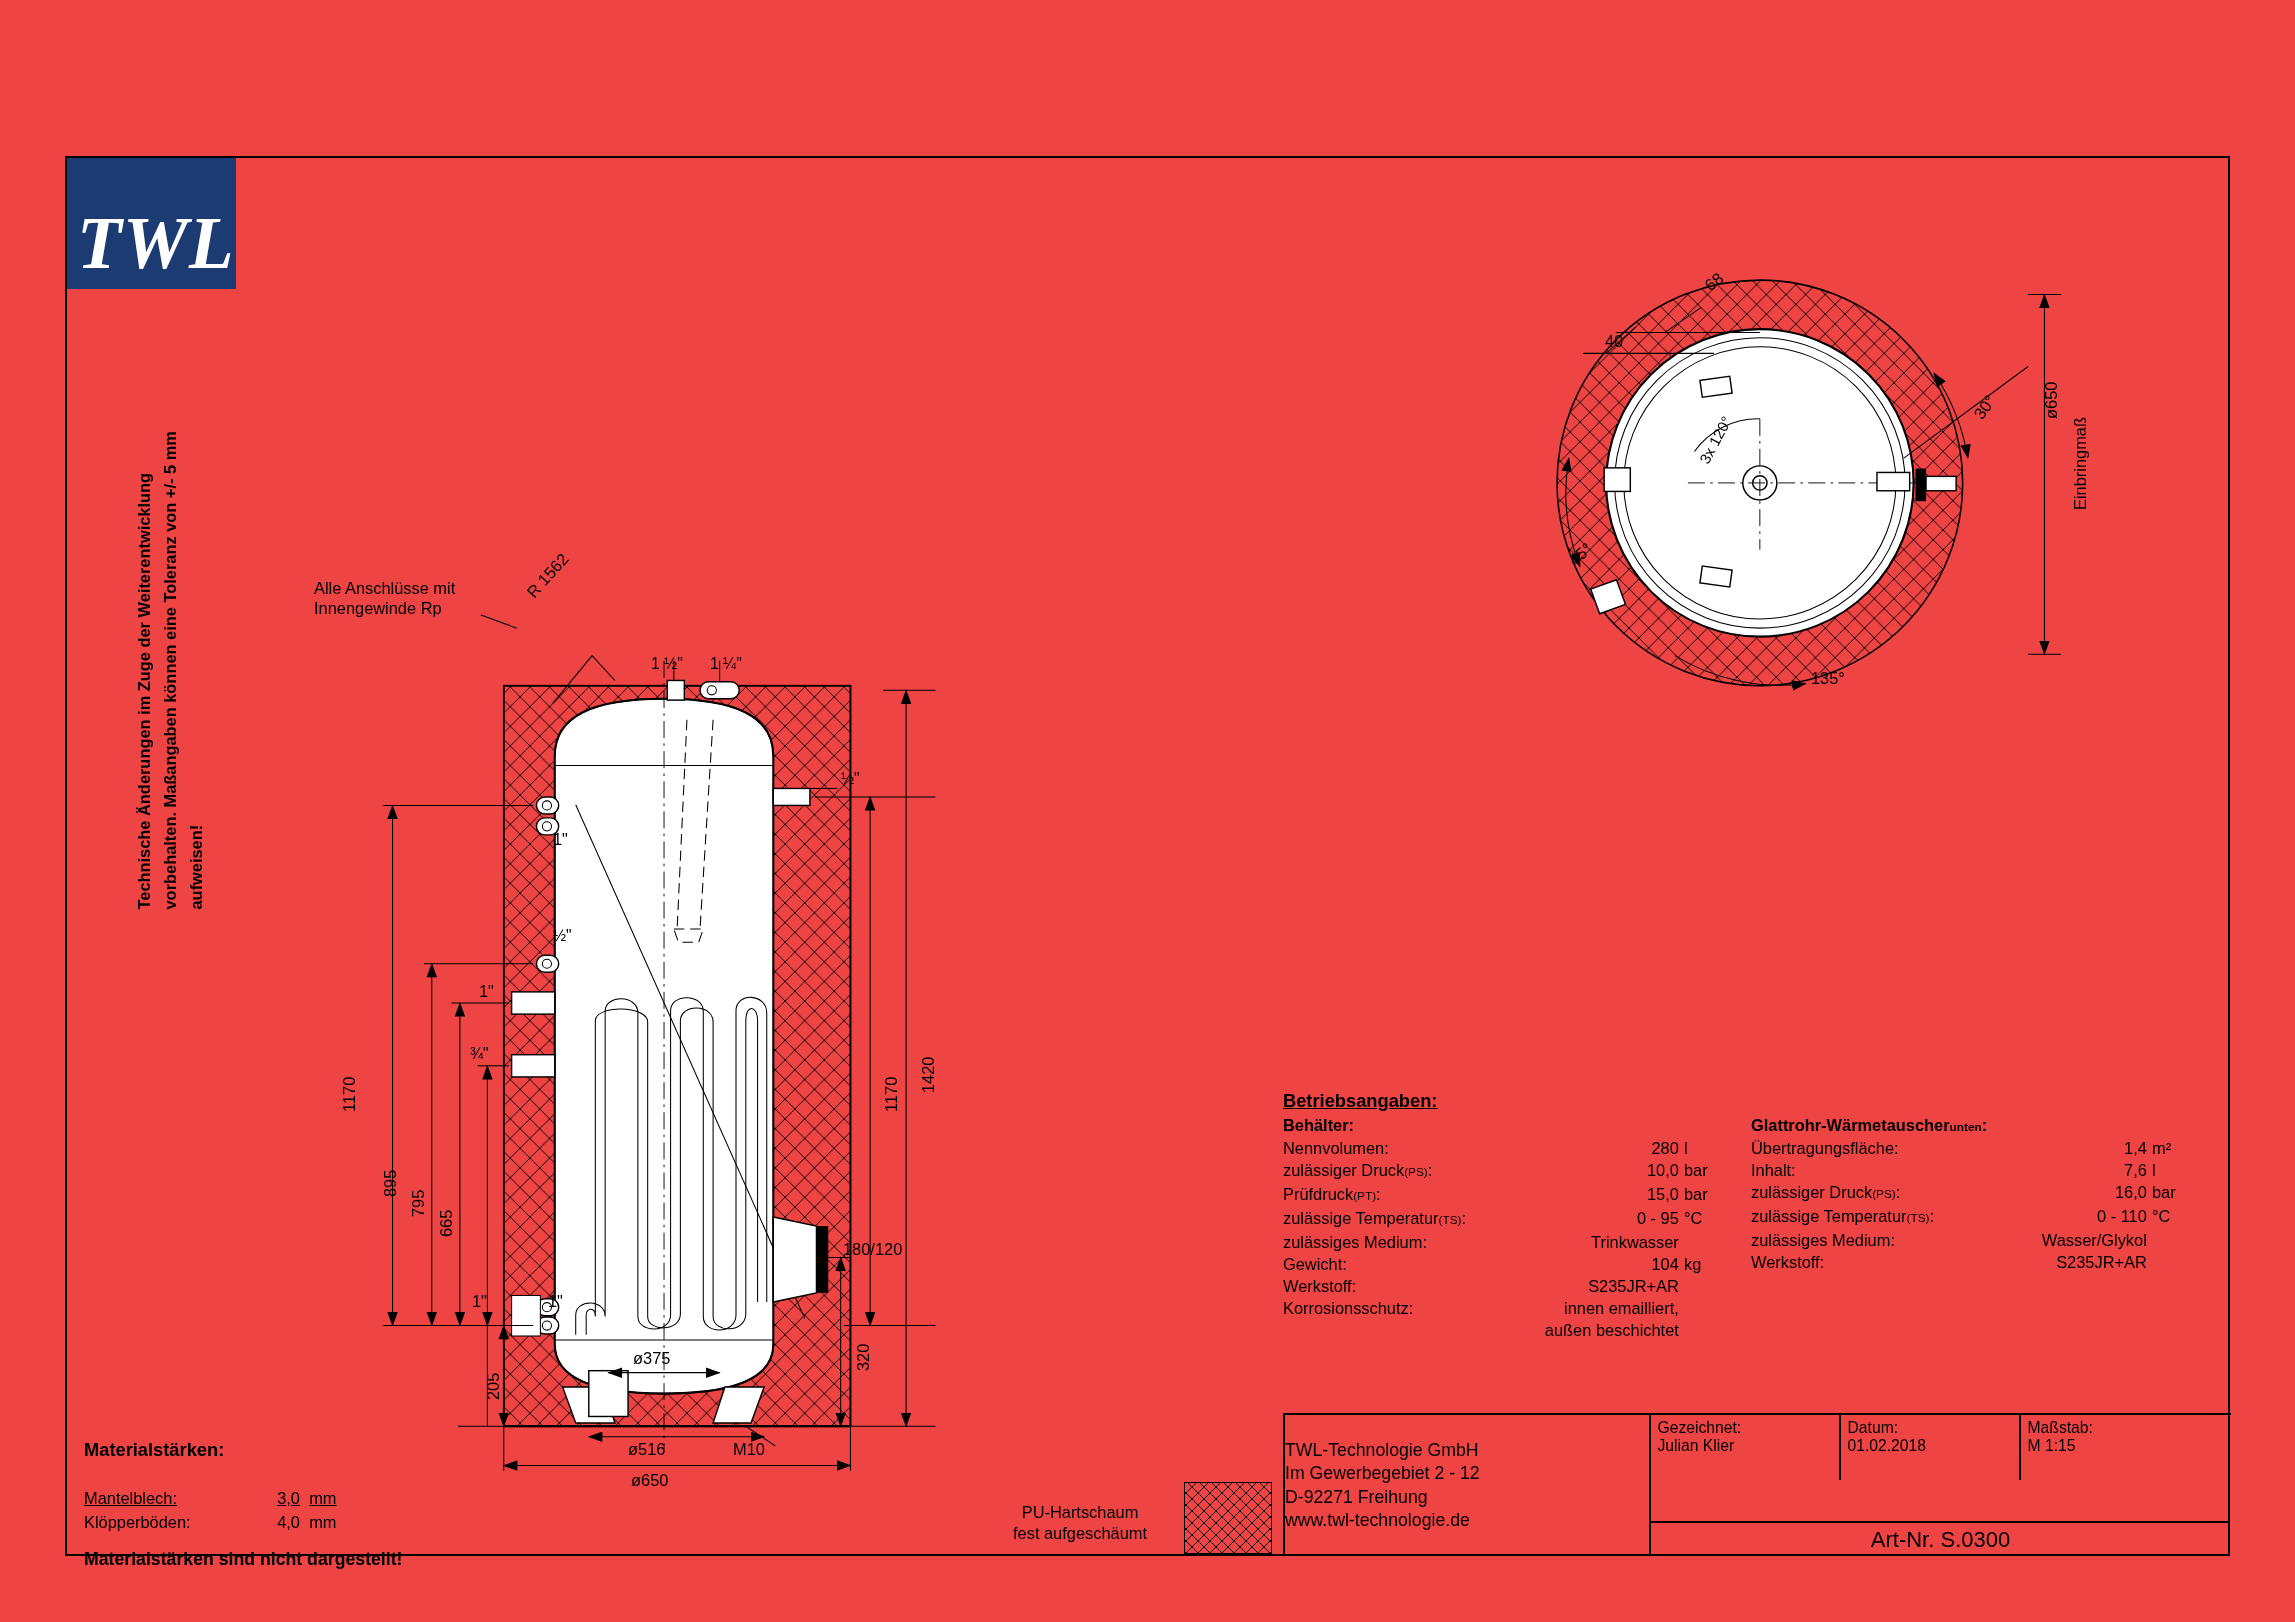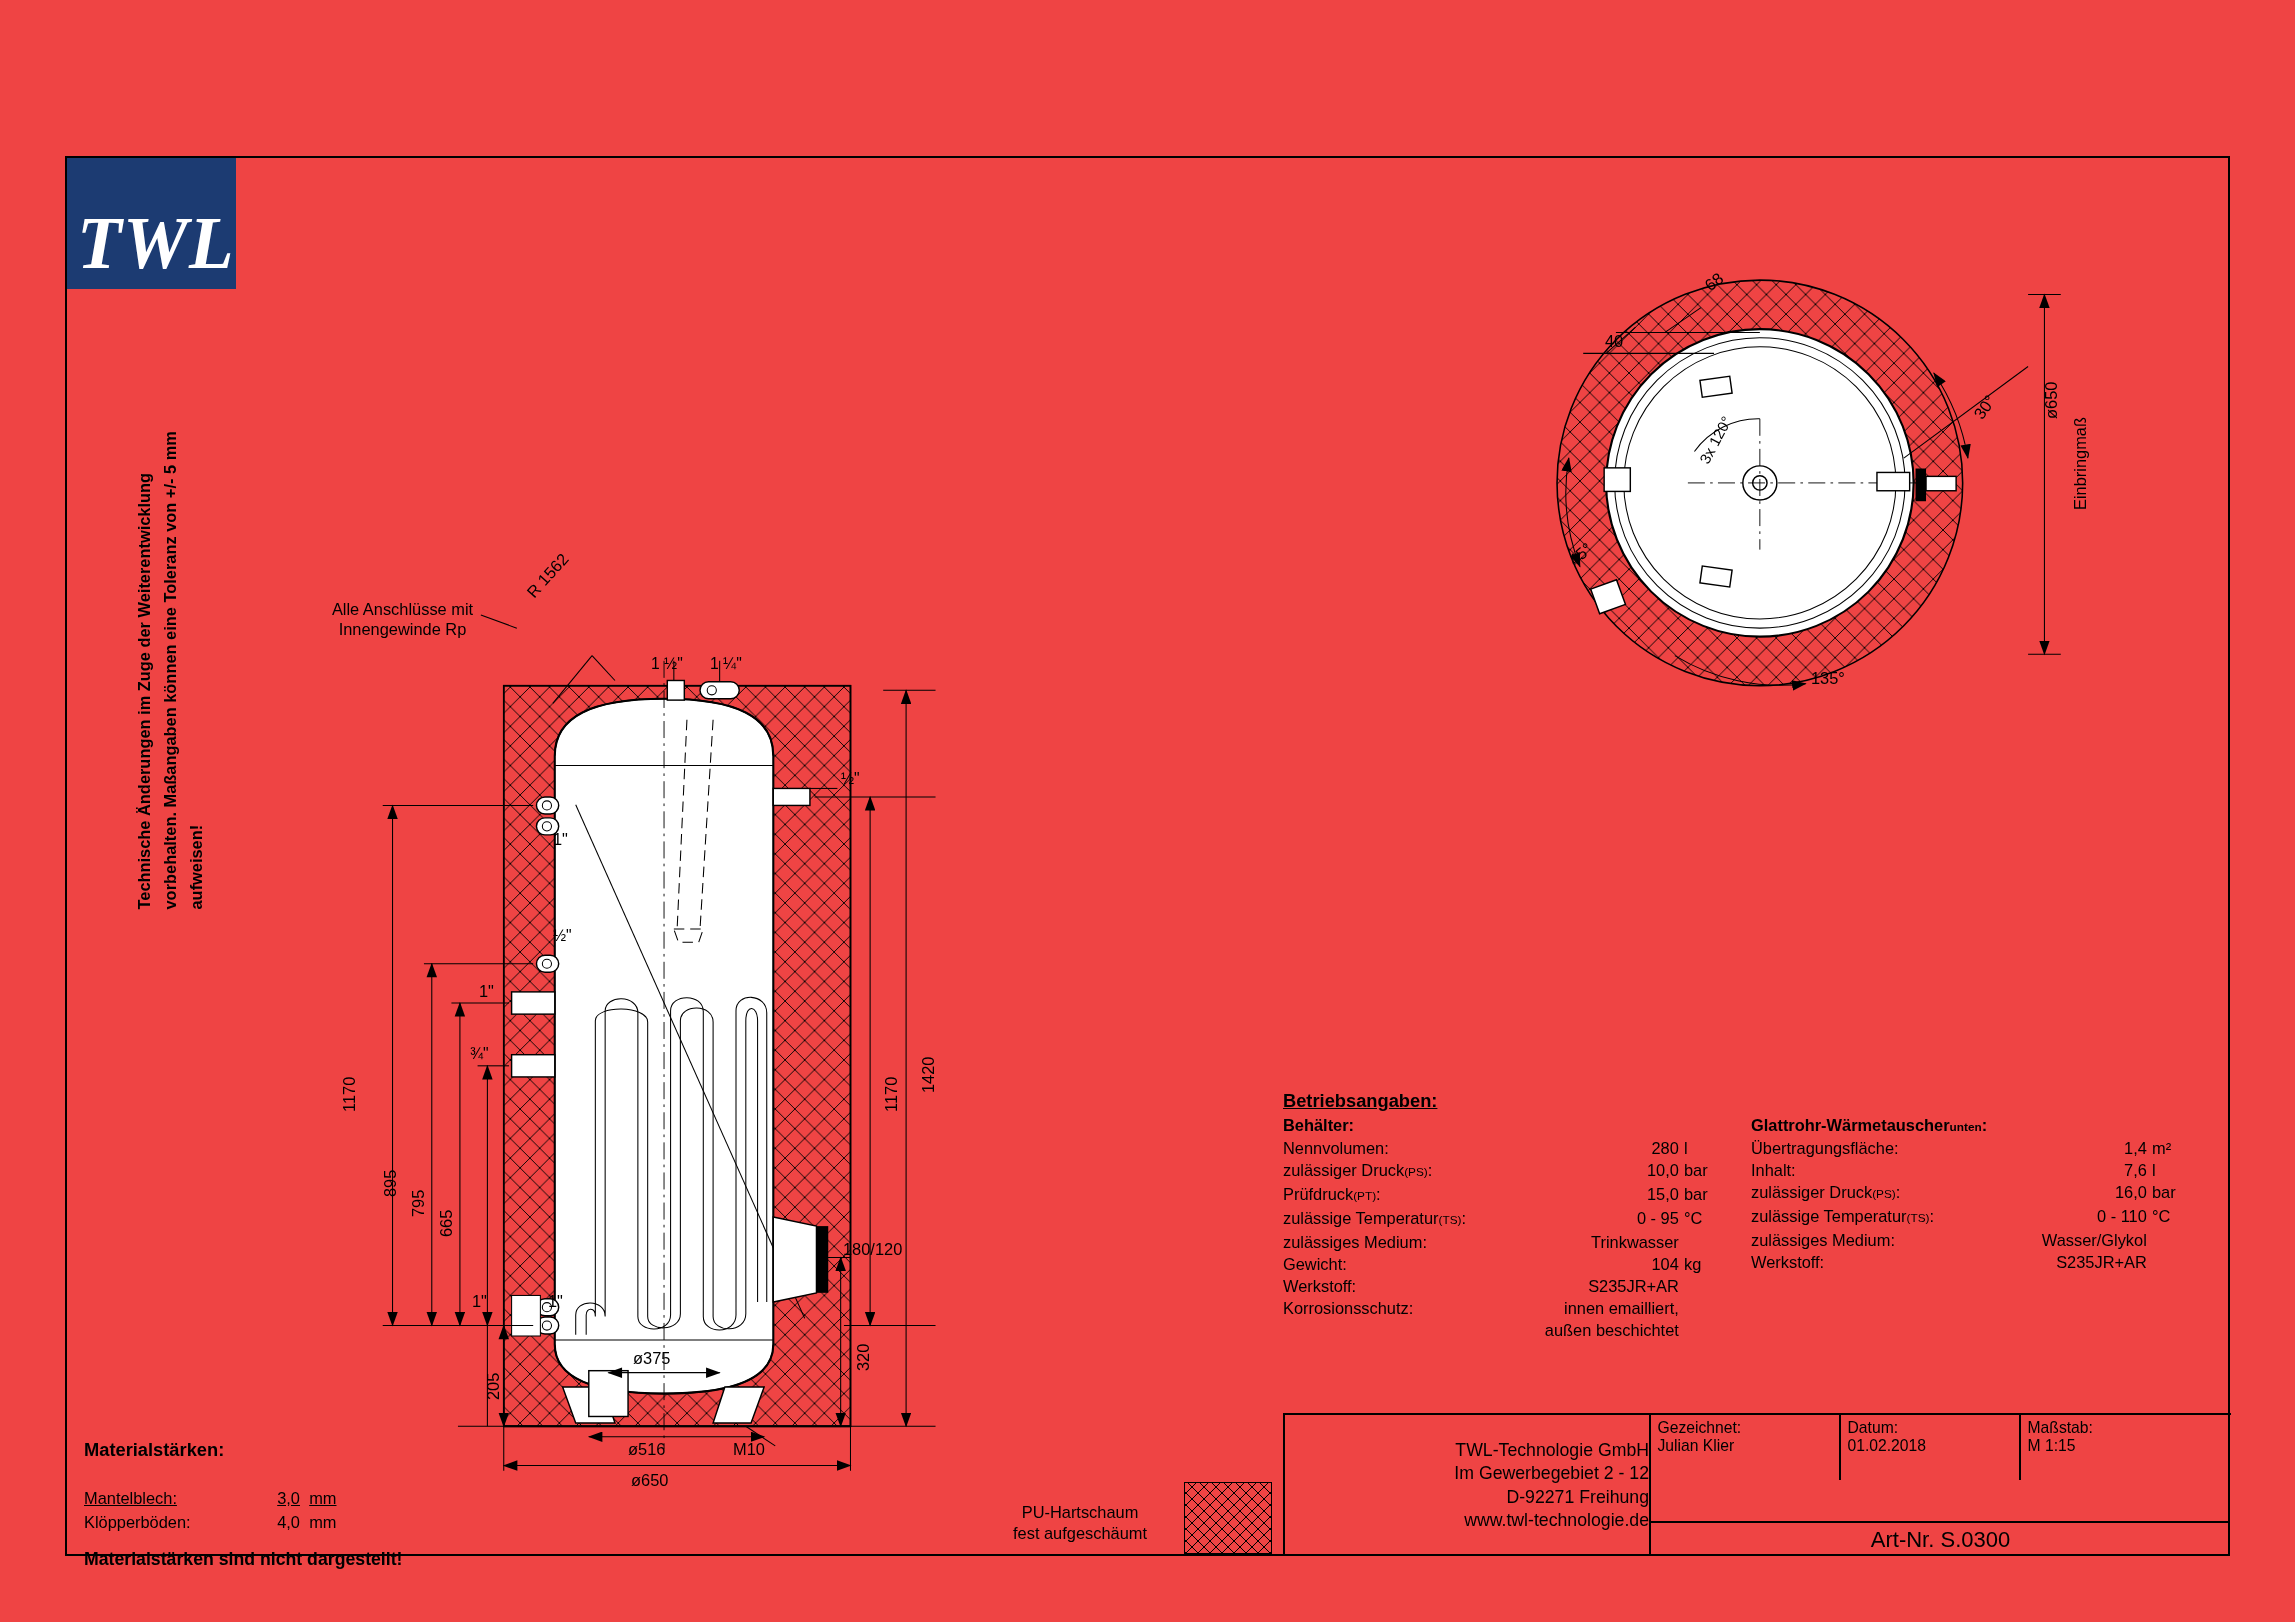--- a/index.html
+++ b/index.html
@@ -29,21 +29,21 @@
   .spec-col h4{margin:0 0 2.6px 0;font-size:16.4px;font-weight:700;}
   .spec-row{display:flex;font-size:16.4px;line-height:22px;}
   .spec-row .lbl{flex:1 1 auto;}
   .spec-row .val{width:108px;text-align:right;padding-right:5.2px;}
   .spec-row .unit{width:41px;text-align:left;}
   .spec-row .val.wide{width:147px;}
   .sub{font-size:11.8px;}
 
   
   .tb{position:absolute;left:1283px;top:1413px;width:948px;height:143px;border-left:2px solid #000;border-top:2px solid #000;box-sizing:border-box;}
-  .tb .addr{position:absolute;left:0;top:0;width:366px;height:141px;border-right:2px solid #000;box-sizing:border-box;display:flex;flex-direction:column;align-items:flex-end;justify-content:center;gap:2.6px;font-size:17.7px;}
+  .tb .addr{position:absolute;left:0;top:0;width:366px;height:141px;border-right:2px solid #000;box-sizing:border-box;display:flex;flex-direction:column;align-items:flex-start;justify-content:center;gap:2.6px;font-size:17.7px;}
   .tb .cell{position:absolute;box-sizing:border-box;font-size:15.7px;padding:3.9px 6.5px;}
   .tb .r1c1{left:366px;top:0;width:190px;height:65px;border-right:2px solid #000;}
   .tb .r1c2{left:556px;top:0;width:180px;height:65px;border-right:2px solid #000;}
   .tb .r1c3{left:736px;top:0;width:209px;height:65px;}
   .tb .r2{left:366px;top:65px;width:579px;height:41px;border-top:2px solid #000;display:flex;align-items:center;justify-content:center;font-size:19.6px;font-weight:700;}
   .tb .r3{left:366px;top:106px;width:579px;height:35px;border-top:2px solid #000;display:flex;align-items:center;justify-content:center;font-size:22px;}
 
   
   .hatch-legend{position:absolute;left:1184px;top:1482px;width:88px;height:72px;border:1.3px solid #000;box-sizing:border-box;
     background-image:repeating-linear-gradient(45deg,#000 0 1px,transparent 1px 8.5px),repeating-linear-gradient(-45deg,#000 0 1px,transparent 1px 8.5px);}
@@ -236,21 +236,21 @@
         <line x1="2545" y1="508" x2="2600" y2="470"></line>
 
         <line x1="3100" y1="450" x2="3150" y2="450"></line>
         <line x1="3100" y1="1000" x2="3150" y2="1000"></line>
         <line x1="3125" y1="450" x2="3125" y2="1000" marker-start="url(#arS)" marker-end="url(#ar)"></line>
         <line x1="2910" y1="700" x2="3100" y2="560"></line>
       </g>
     </g>
   </svg>
 
-  <div class="t" style="left:314px;top:600px;width:177px;text-align:center;">Alle Anschlüsse mit
+  <div class="t" style="left:314px;top:579px;width:177px;">Alle Anschlüsse mit
 Innengewinde Rp</div>
   <div class="t" style="left:523px;top:589px;transform:rotate(-48deg);transform-origin:left top;">R 1562</div>
 
   <div class="t" style="left:651px;top:654px;font-size:15.7px;">1 ½"</div>
   <div class="t" style="left:710px;top:654px;font-size:15.7px;">1 ¼"</div>
   <div class="t" style="left:841px;top:769px;font-size:15.7px;">½"</div>
 
   <div class="t" style="left:553px;top:830px;">1"</div>
   <div class="t" style="left:553px;top:926px;font-size:15.7px;">½"</div>
   <div class="t" style="left:479px;top:982px;">1"</div>

